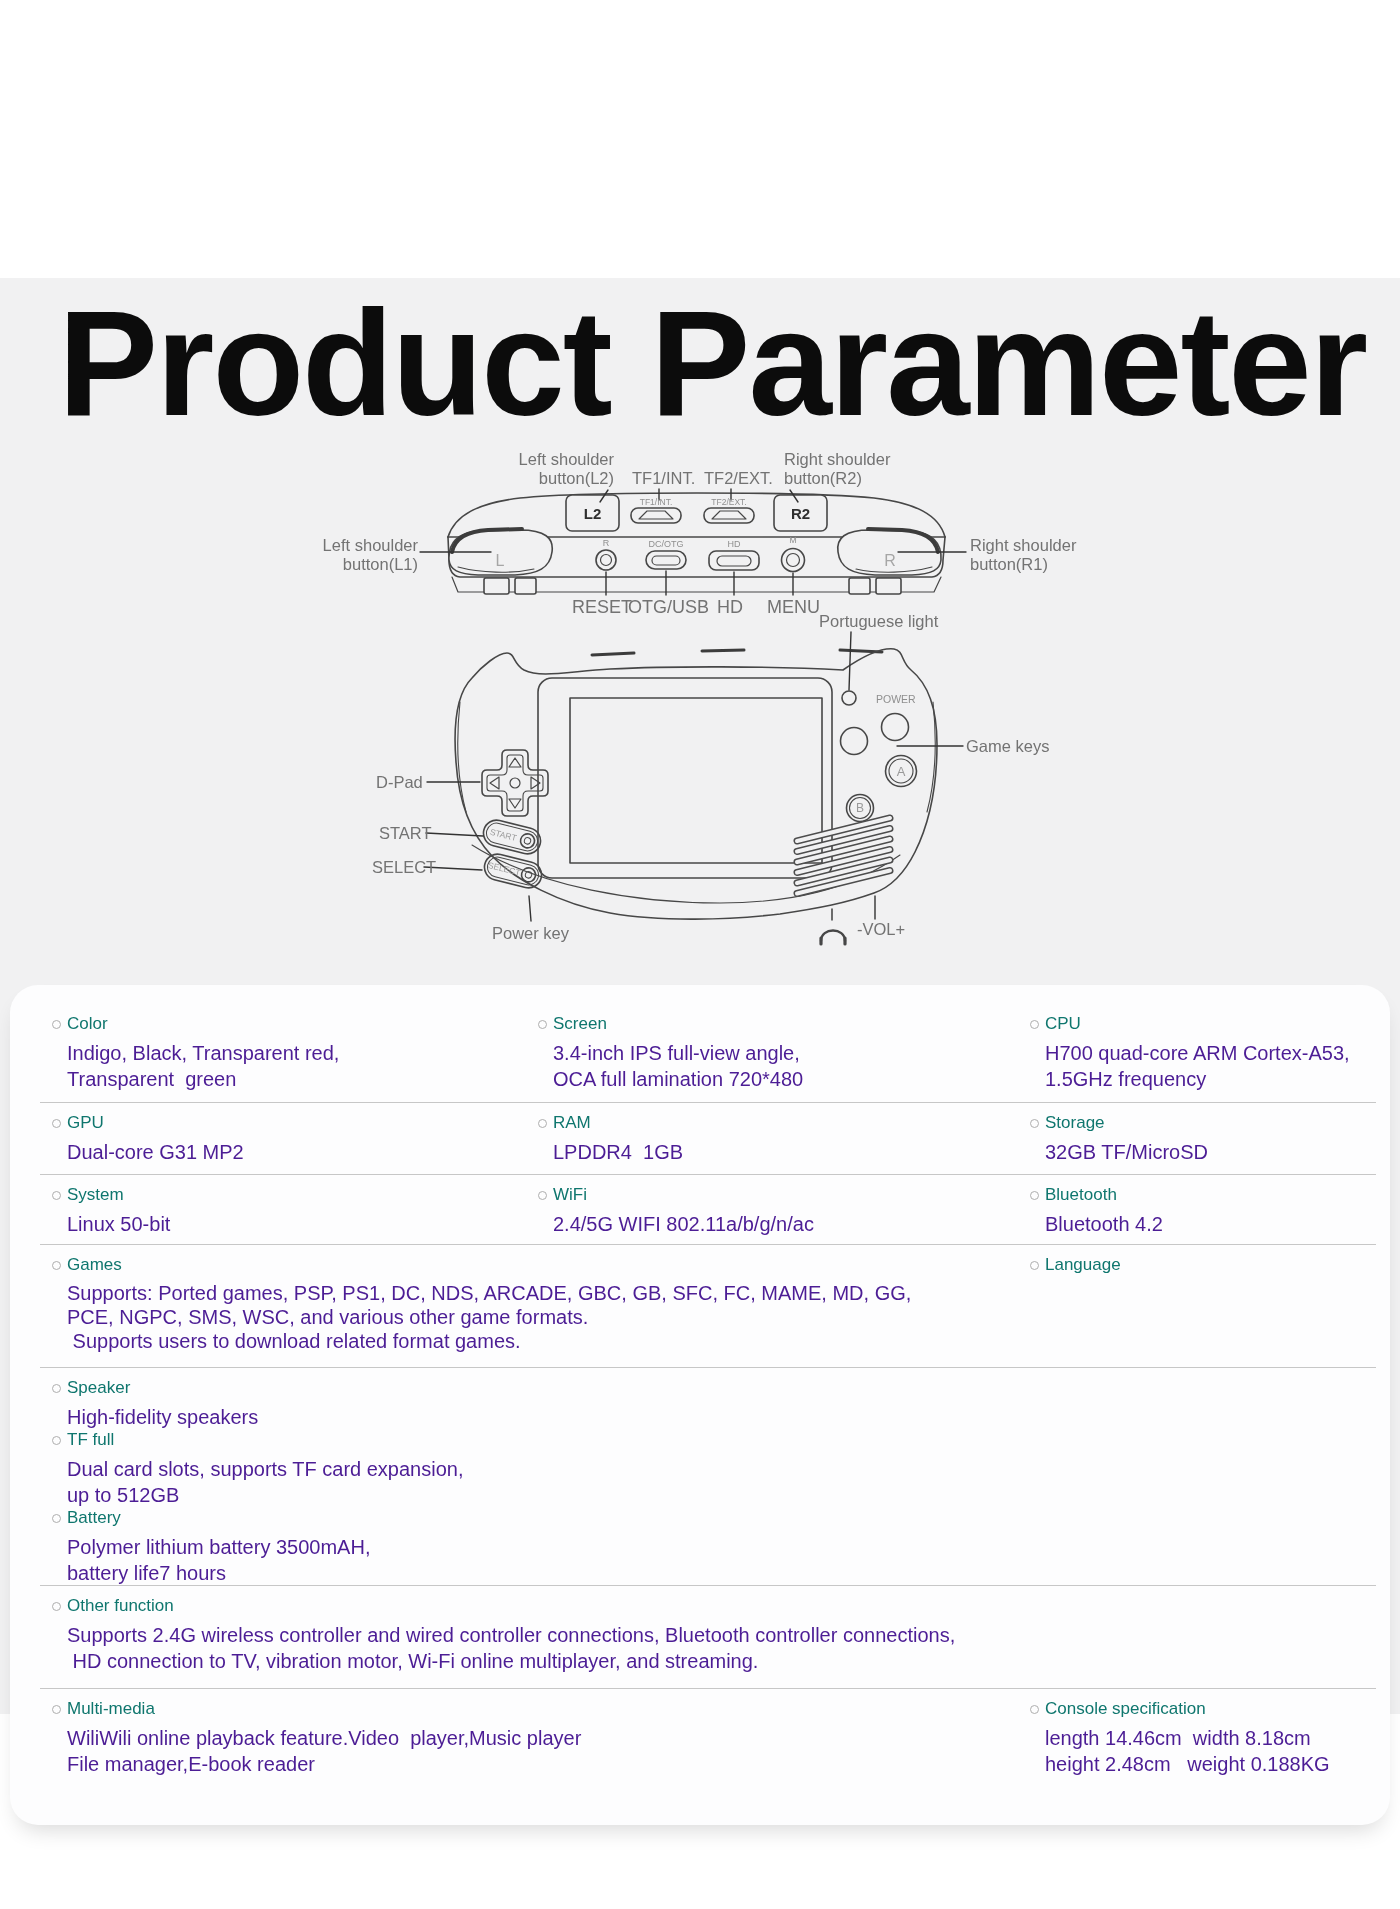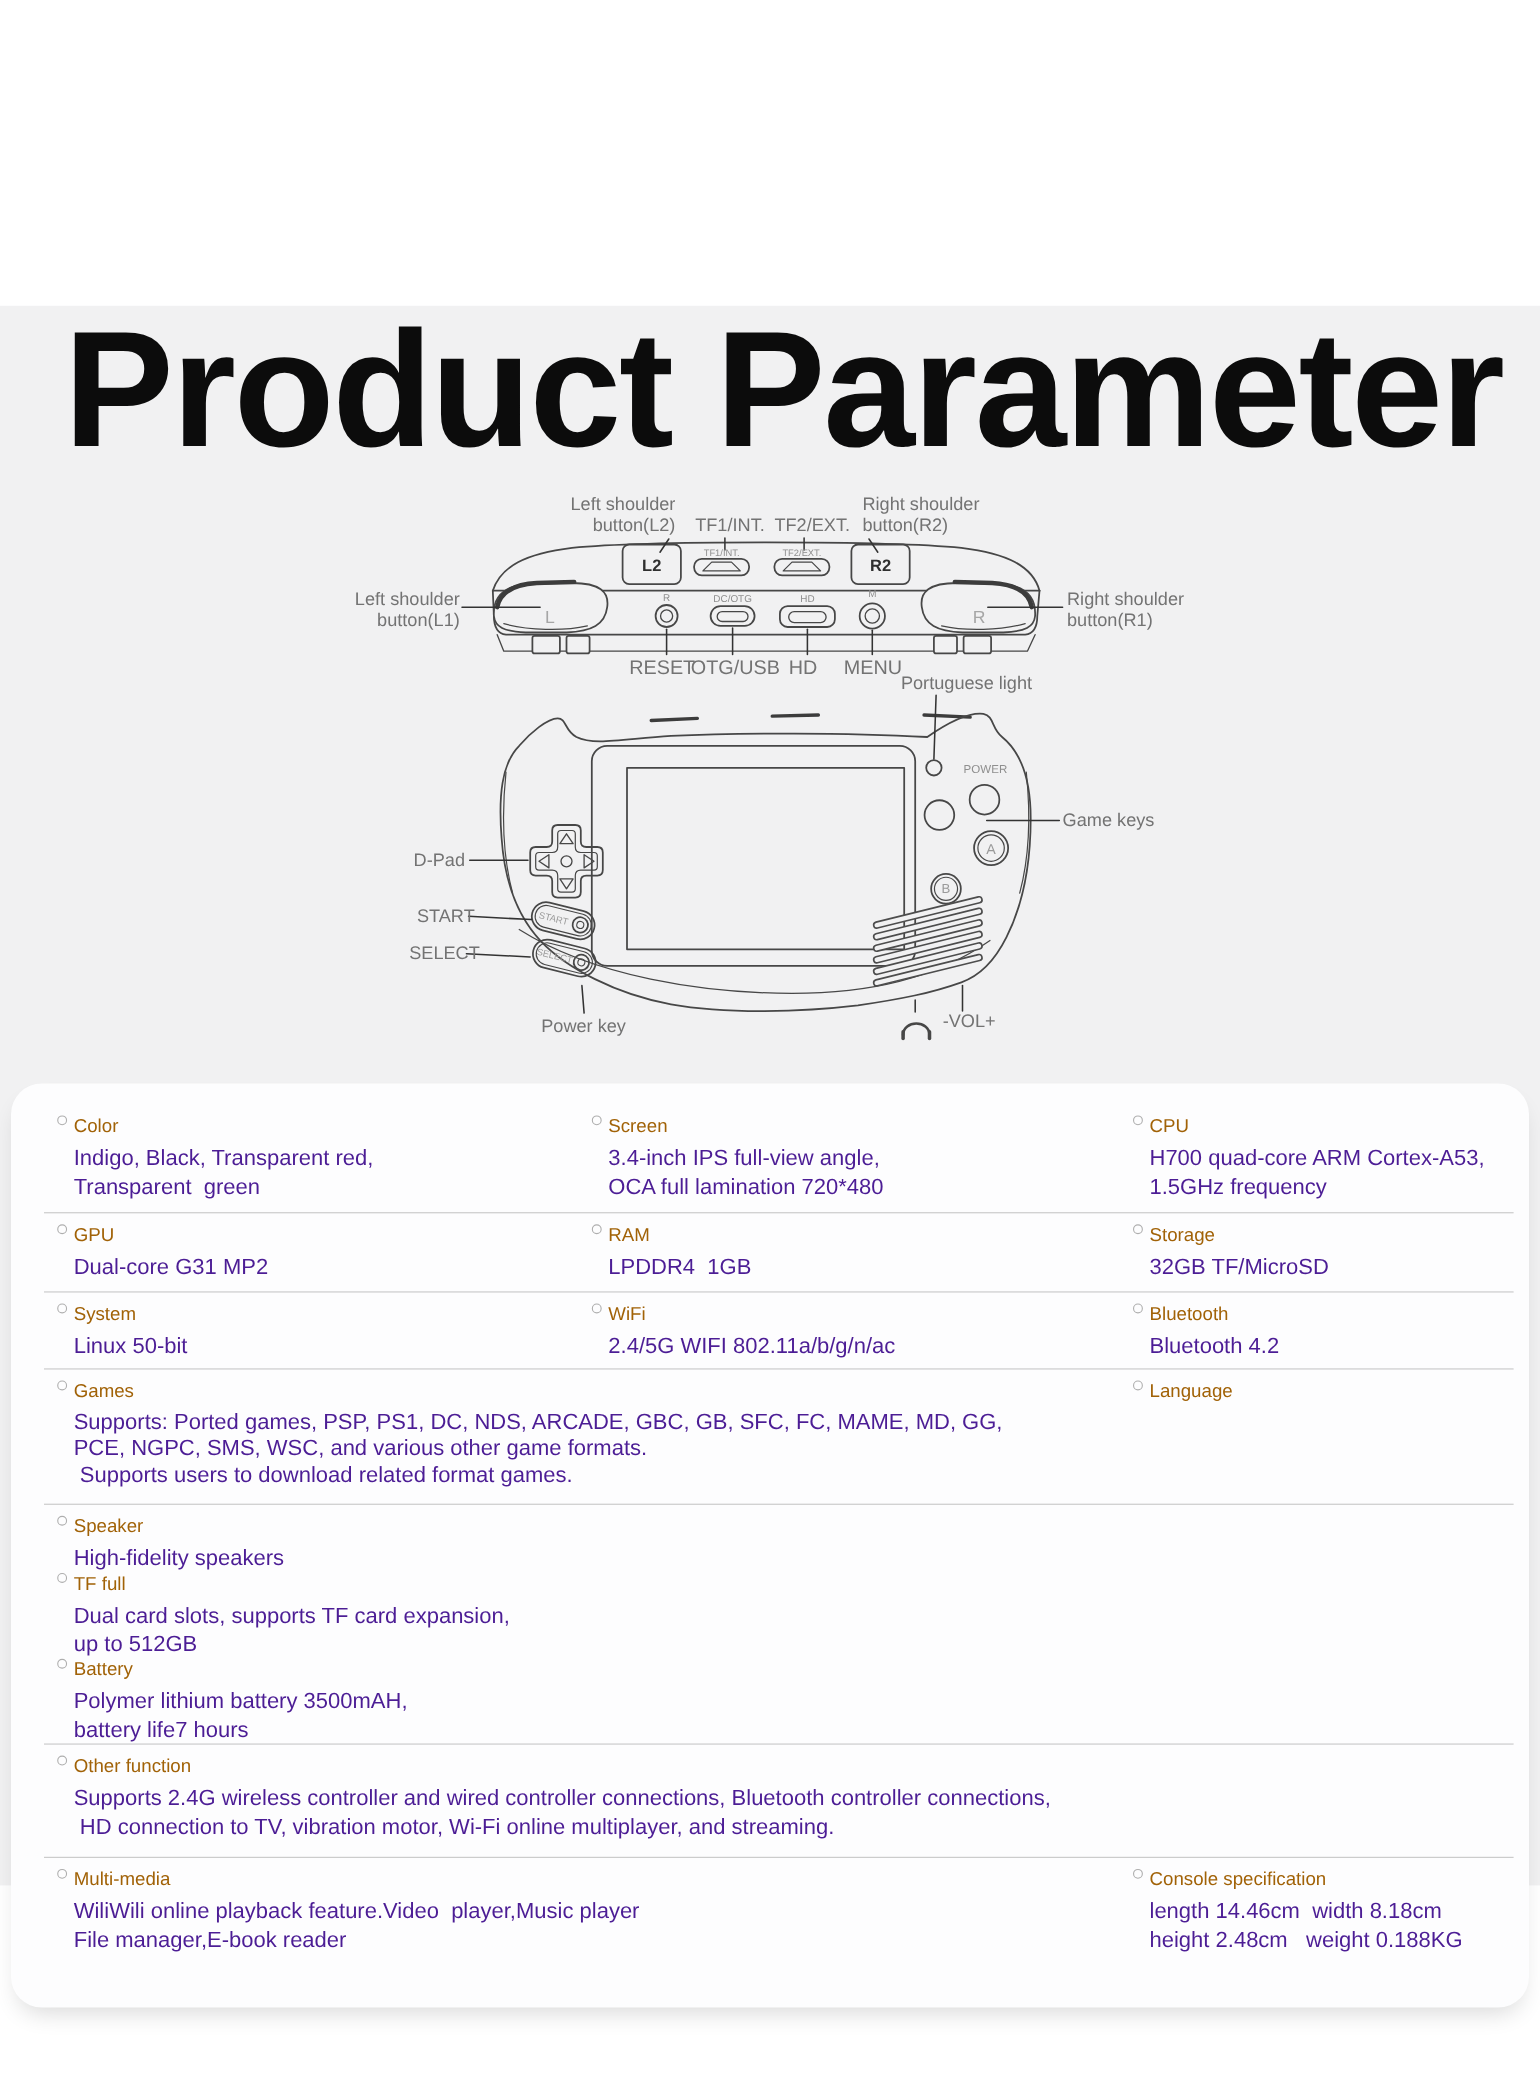--- a/index.html
+++ b/index.html
@@ -1,19 +1,19 @@
 <!DOCTYPE html>
 <html><head>
 <meta charset="utf-8">
 <style>
   html,body{margin:0;padding:0;background:#fff;}
   .page{position:relative;width:1400px;height:1909px;background:#ffffff;overflow:hidden;
         font-family:"Liberation Sans",sans-serif;}
   .gray-band{position:absolute;left:0;top:278px;width:1400px;height:1436px;background:#f1f1f2;}
-  .title{position:absolute;left:58px;top:278px;font-size:150px;line-height:1;font-weight:bold;
+  .title{position:absolute;left:58px;top:288px;font-size:150px;line-height:1;font-weight:bold;
          letter-spacing:-2px;color:#0c0c0c;white-space:nowrap;}
   svg.art{position:absolute;left:0;top:0;pointer-events:none;}
   svg text{font-family:"Liberation Sans",sans-serif;}
 
   
   .co{position:absolute;font-size:16.5px;color:#737373;line-height:1.17;white-space:pre-line;}
   .co.r{text-align:right;}
   .co.big{font-size:18px;}
 
   
@@ -22,21 +22,21 @@
   .row{position:relative;display:flex;box-sizing:border-box;padding:10px 14px 0 42px;}
   .row::after{content:"";position:absolute;left:30px;right:14px;bottom:0;height:1.5px;background:#c7c7c7;}
   .row.last::after{display:none;}
   .r1{min-height:118px;padding-top:29px;}
   .r2{min-height:72px;}  .r3{min-height:70px;}
   .r4{min-height:123px;} .r5{min-height:95px;flex-direction:column;}
   .r6{min-height:103px;} .r7{min-height:136px;}
   .cell{box-sizing:border-box;}
   .c1{width:486px;} .c2{width:492px;} .c3{flex:1;}
   .span2{width:978px;} .span3{flex:1;}
-  .cat{display:flex;gap:6px;font-size:17px;color:#a16207;}
+  .cat{display:flex;align-items:center;gap:6px;font-size:17px;color:#0f766e;}
   .bullet{width:7px;height:7px;border:1.5px solid #aeaeae;border-radius:50%;flex:0 0 auto;}
   .val{margin:6px 0 0 15px;font-size:20px;line-height:26px;color:#4c1d95;white-space:pre-line;}
   .val.tight{line-height:24px;}
 </style>
 </head>
 <body>
 
 <div class="page">
   <div class="gray-band"></div>
 

